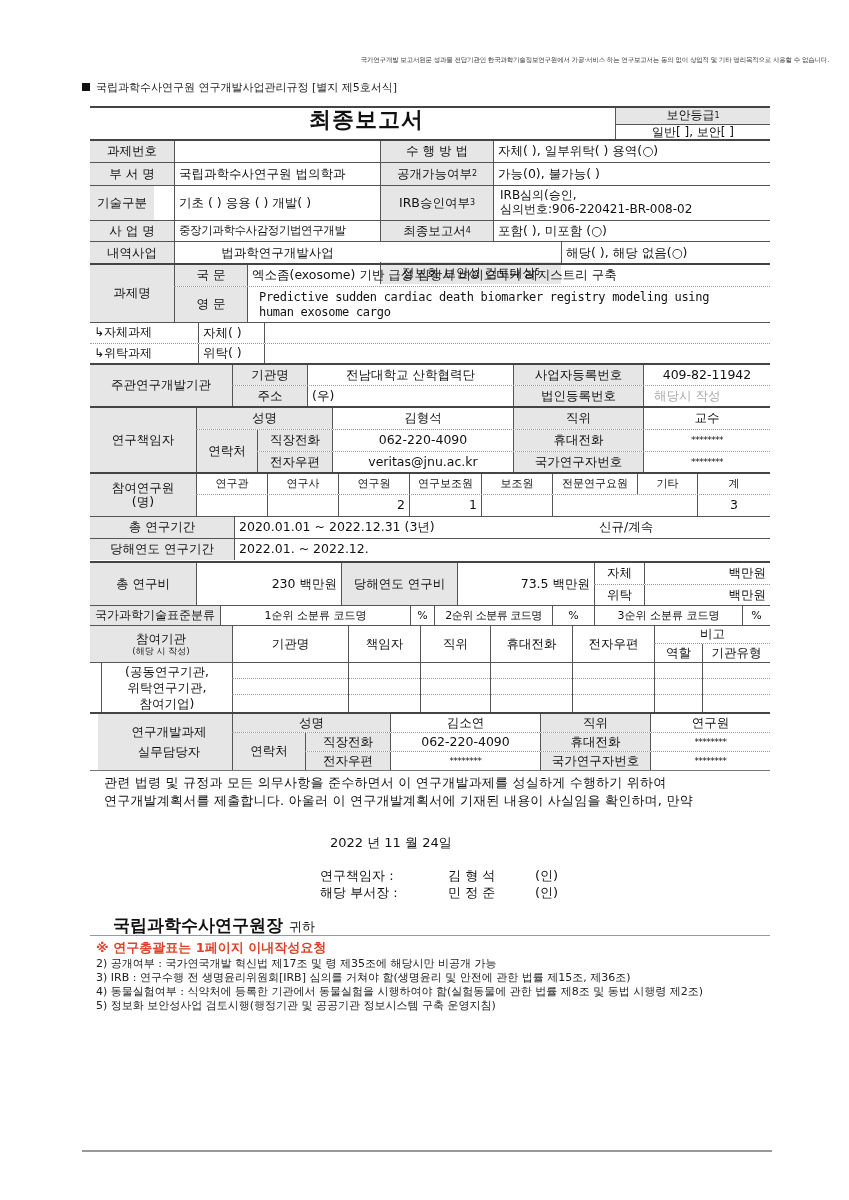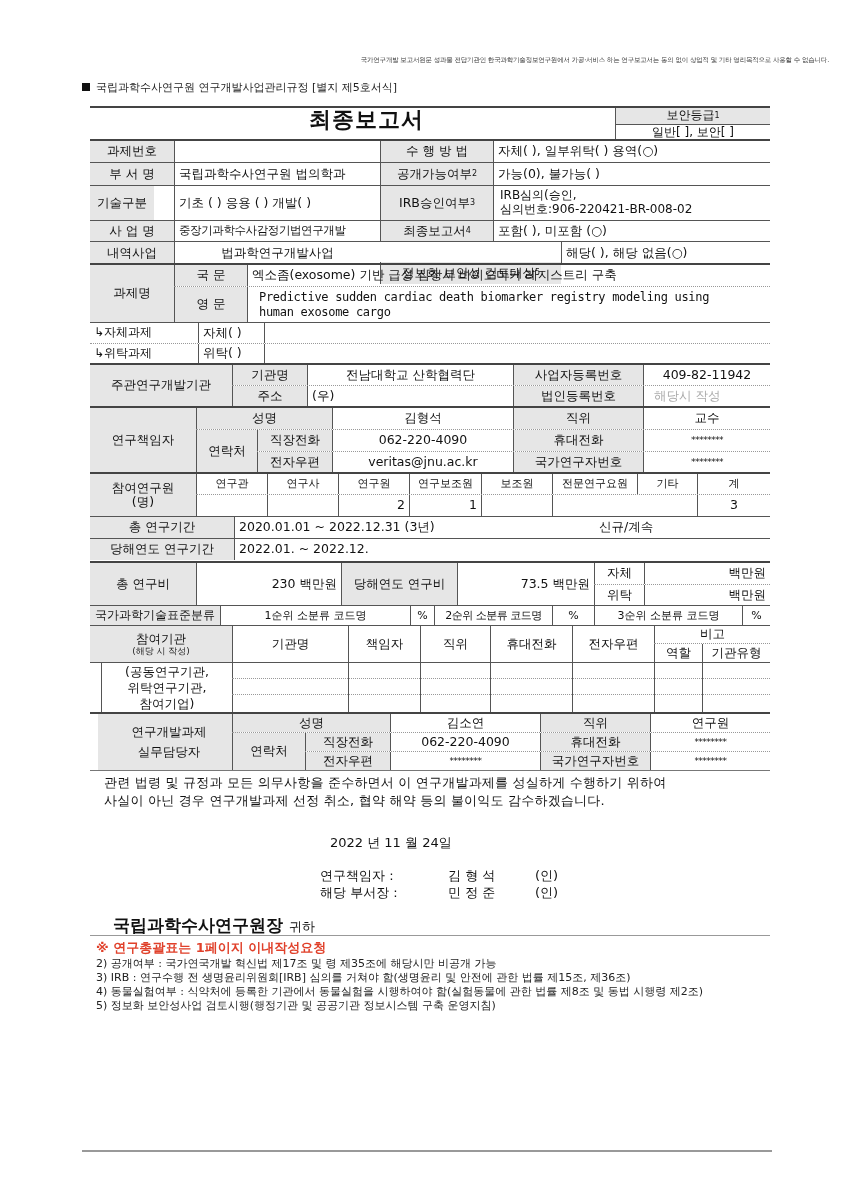--- a/index.html
+++ b/index.html
@@ -256,21 +256,21 @@
   <div class="dline" style="left:305px; top:751px; width:465px;"></div>
   <div class="c g bl" style="left:305px; top:752px; width:85px; height:18px;">전자우편</div>
   <div class="c bl mask" style="left:390px; top:752px; width:150px; height:18px;">********</div>
   <div class="c g bl" style="left:540px; top:752px; width:110px; height:18px;">국가연구자번호</div>
   <div class="c bl mask" style="left:650px; top:752px; width:120px; height:18px;">********</div>
   <div class="hline" style="left:90px; top:770px; width:680px; background:#777;"></div>
 </div>
 
 <div class="abs pledge" style="top:774px;">
   <div>관련 법령 및 규정과 모든 의무사항을 준수하면서 이 연구개발과제를 성실하게 수행하기 위하여</div>
-  <div>사실이 아닌 경우 연구개발과제 선정 취소, 협약 해약 등의 불이익도 감수하겠습니다.</div>
+  <div>연구개발계획서를 제출합니다. 아울러 이 연구개발계획서에 기재된 내용이 사실임을 확인하며, 만약</div>
 </div>
 
 <div class="abs center-text" style="left:330px; top:834px;">2022 년        11 월    24일</div>
 
 <div class="abs center-text" style="left:320px; top:867px;">연구책임자 :</div>
 <div class="abs center-text" style="left:448px; top:867px;">김 형 석</div>
 <div class="abs center-text" style="left:535px; top:867px;">(인)</div>
 
 <div class="abs center-text" style="left:320px; top:884px;">해당 부서장 :</div>
 <div class="abs center-text" style="left:448px; top:884px;">민 정 준</div>

